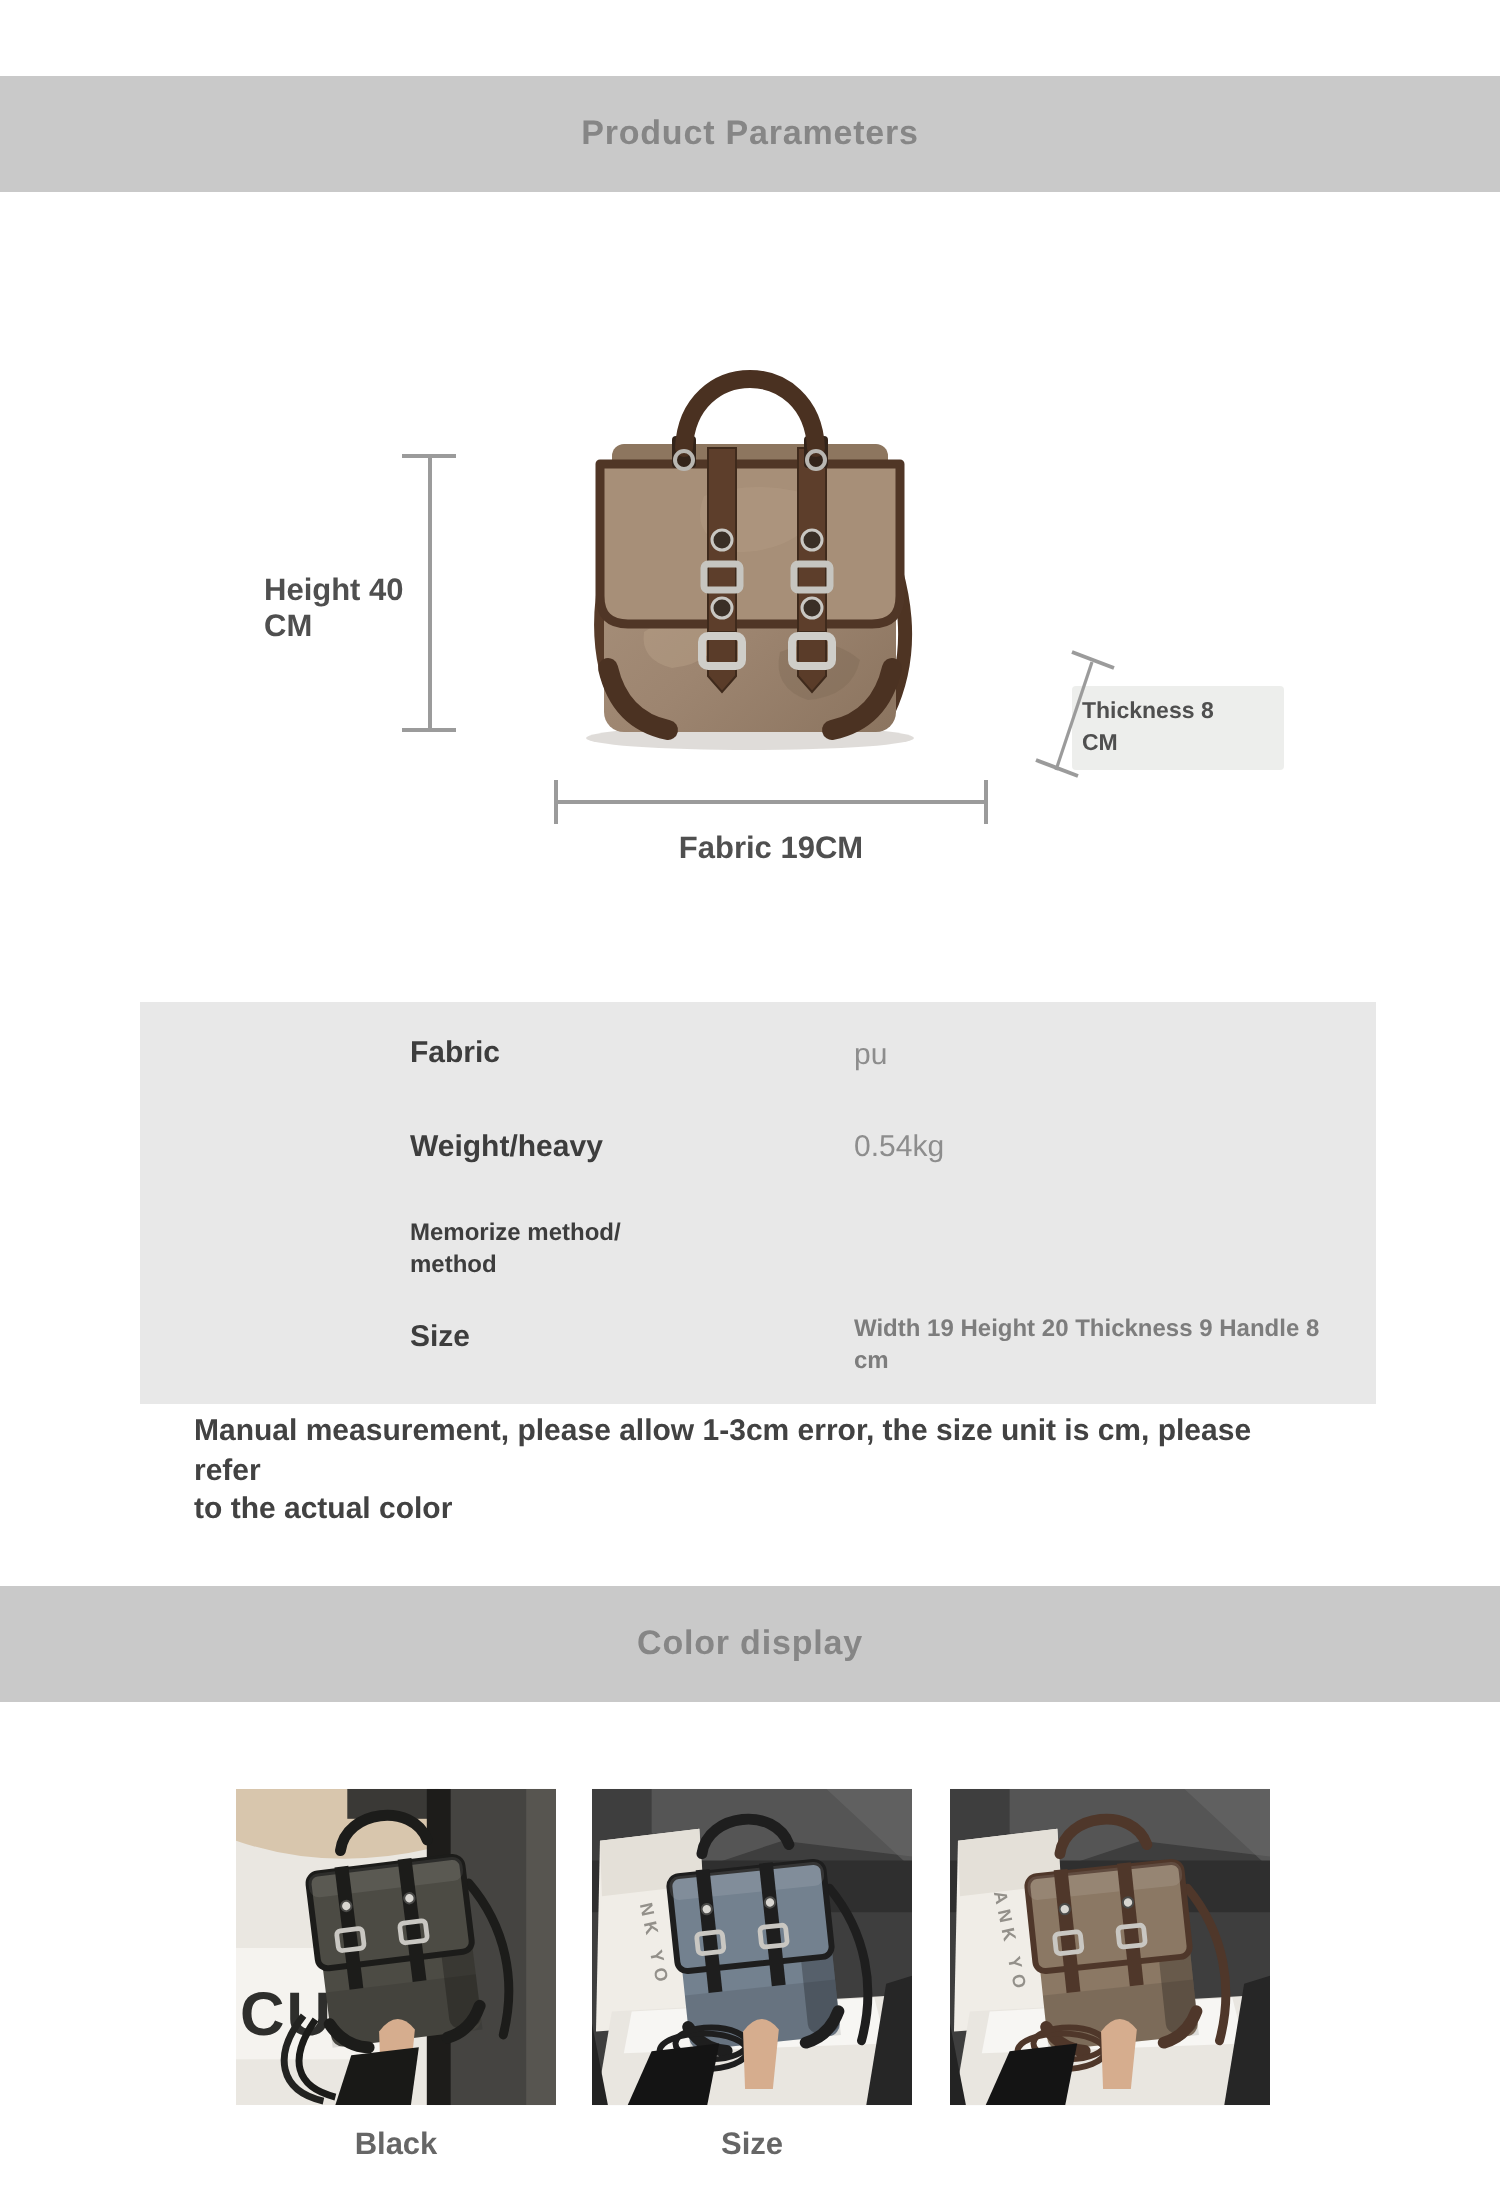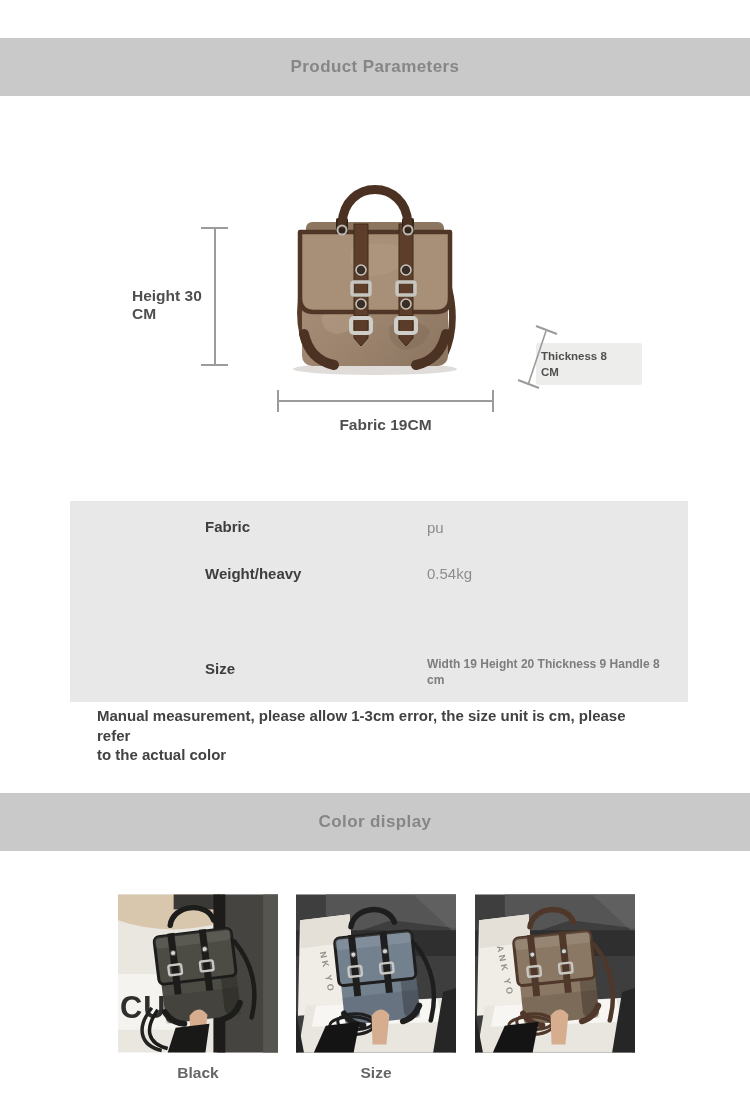--- a/index.html
+++ b/index.html
@@ -110,21 +110,21 @@
     <rect x="120" y="52" width="12" height="16" rx="2" fill="#33241a"></rect>
     <path d="M60 58 C62 12 124 12 126 58" fill="none" stroke="#4a3121" stroke-width="9" stroke-linecap="round"></path>
     <circle cx="60" cy="64" r="4.5" fill="none" stroke="#b9b7b2" stroke-width="2"></circle>
     <circle cx="126" cy="64" r="4.5" fill="none" stroke="#b9b7b2" stroke-width="2"></circle>
   </g>
 </svg>
 
 <div class="abs dim-line" style="left:201px;top:227px;width:27px;height:2px"></div>
 <div class="abs dim-line" style="left:214px;top:228px;width:1.5px;height:137px"></div>
 <div class="abs dim-line" style="left:201px;top:364px;width:27px;height:2px"></div>
-<div class="abs dim-label" id="height-label">Height 30
+<div class="abs dim-label" id="height-label">Height 40
 CM</div>
 
 <div class="abs dim-line" style="left:277px;top:390px;width:2px;height:22px"></div>
 <div class="abs dim-line" style="left:278px;top:400px;width:215px;height:1.5px"></div>
 <div class="abs dim-line" style="left:492px;top:390px;width:2px;height:22px"></div>
 <div class="abs dim-label" id="width-label">Fabric 19CM</div>
 
 <div class="abs" id="thick-patch"></div>
 <svg class="abs" style="left:512px;top:322px;width:56px;height:70px" viewBox="0 0 56 70">
   <line x1="24" y1="4" x2="45" y2="12" stroke="#9b9b9b" stroke-width="2"></line>
@@ -132,20 +132,22 @@
   <line x1="6" y1="58" x2="27" y2="66" stroke="#9b9b9b" stroke-width="2"></line>
 </svg>
 <div class="abs dim-label" id="thick-label">Thickness 8
 CM</div>
 
 <div class="abs" id="spec-table">
   <div class="abs spec-label r0l">Fabric</div>
   <div class="abs spec-value r0v">pu</div>
   <div class="abs spec-label r1l">Weight/heavy</div>
   <div class="abs spec-value r1v">0.54kg</div>
+  <div class="abs spec-label sm r2l">Memorize method/
+method</div>
   <div class="abs spec-label r3l">Size</div>
   <div class="abs spec-value sm r3v">Width 19 Height 20 Thickness 9 Handle 8
 cm</div>
 </div>
 
 <div class="abs" id="note">Manual measurement, please allow 1-3cm error, the size unit is cm, please refer
 to the actual color</div>
 
 <div class="abs banner" id="banner-color">
   <span>Color display</span>

